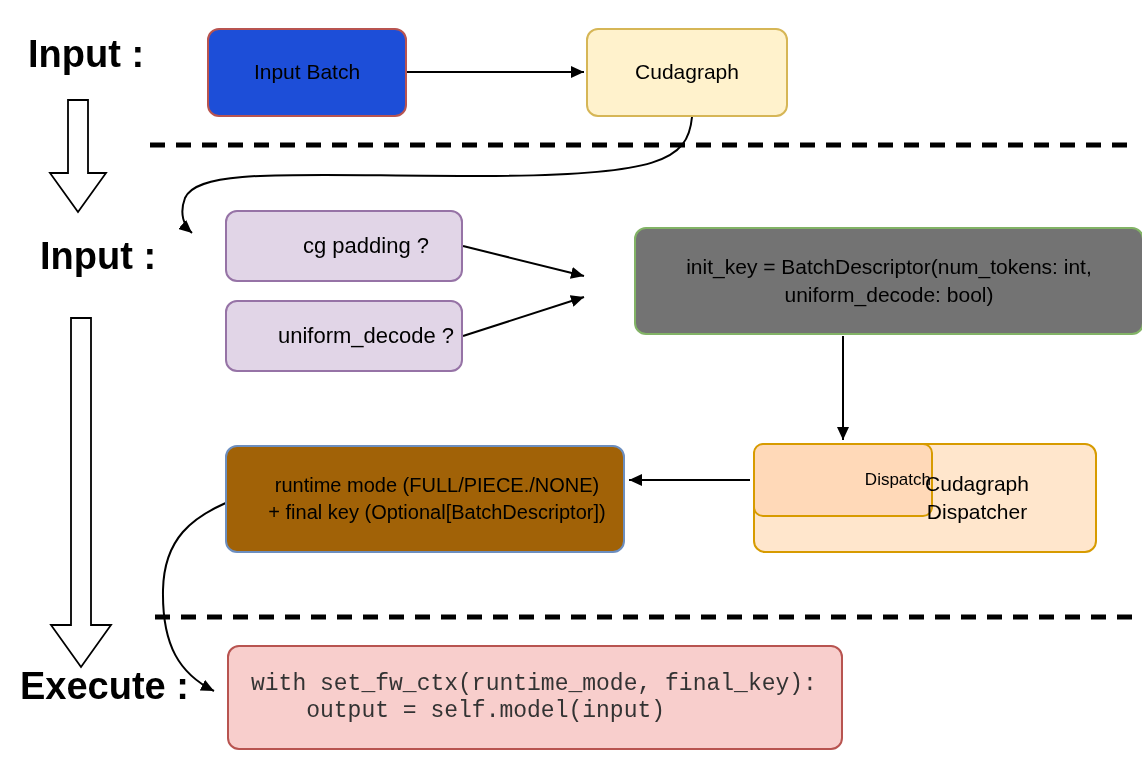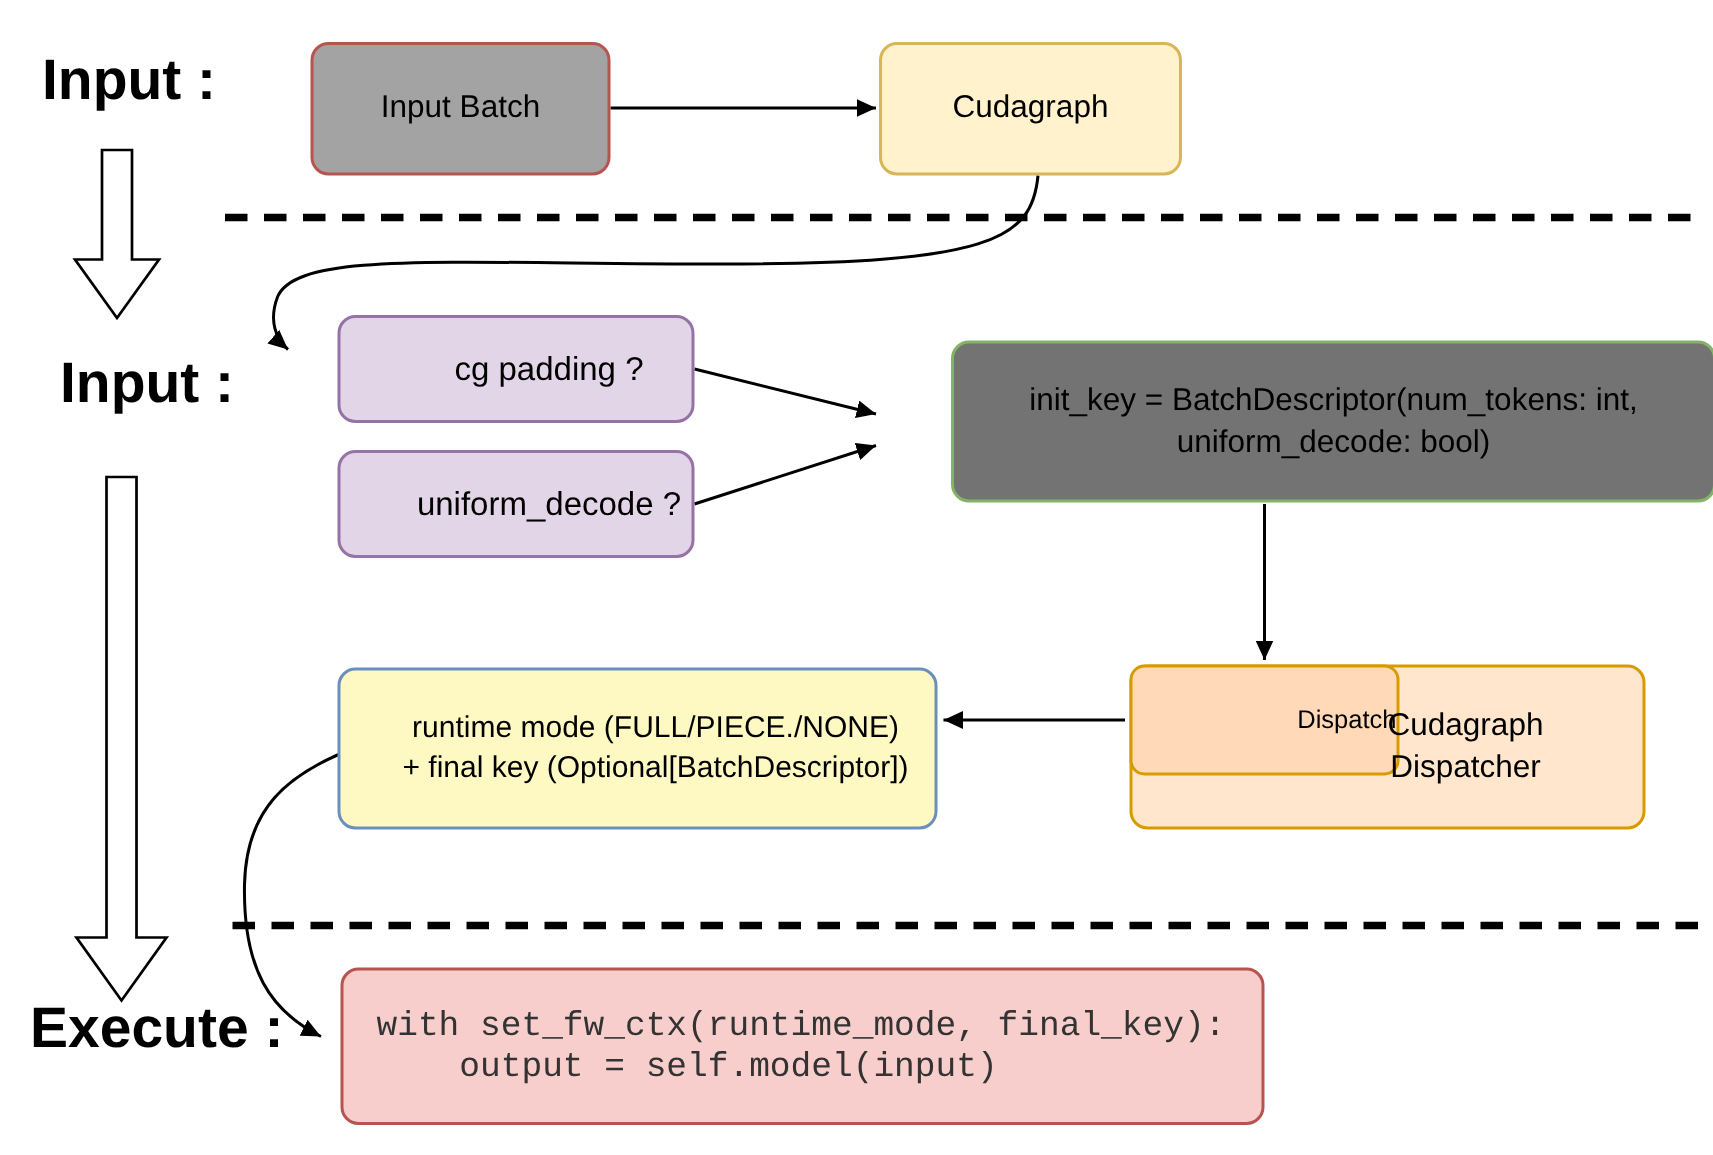--- a/index.html
+++ b/index.html
@@ -30,27 +30,27 @@
     box-sizing: border-box;
     border: 2px solid;
     border-radius: 12px;
     display: flex;
     flex-direction: column;
     align-items: center;
     justify-content: center;
     text-align: center;
     line-height: 1.35;
   }
-  .box.red    { background: #a3a3a3; border-color: #b85450; }
+  .box.red    { background: #1d4ed8; border-color: #b85450; }
   .box.yellow { background: #fff2cc; border-color: #d6b656; }
   .box.purple { background: #e1d5e7; border-color: #9673a6; padding-left: 44px; }
   .box.green  { background: #737373; border-color: #82b366; margin-left: 47px; }
   .box.orange-light { background: #ffe6cc; border-color: #d79b00; }
   .box.orange       { background: #ffd9b8; border-color: #d79b00; border-radius: 10px; align-items: flex-end; }
-  .box.blue   { background: #fef9c3; border-color: #6c8ebf; padding-left: 24px; }
+  .box.blue   { background: #a16207; border-color: #6c8ebf; padding-left: 24px; }
 
   .txt-label {
     position: absolute;
     display: flex;
     align-items: center;
     justify-content: center;
     text-align: center;
     line-height: 1.35;
   }
 

